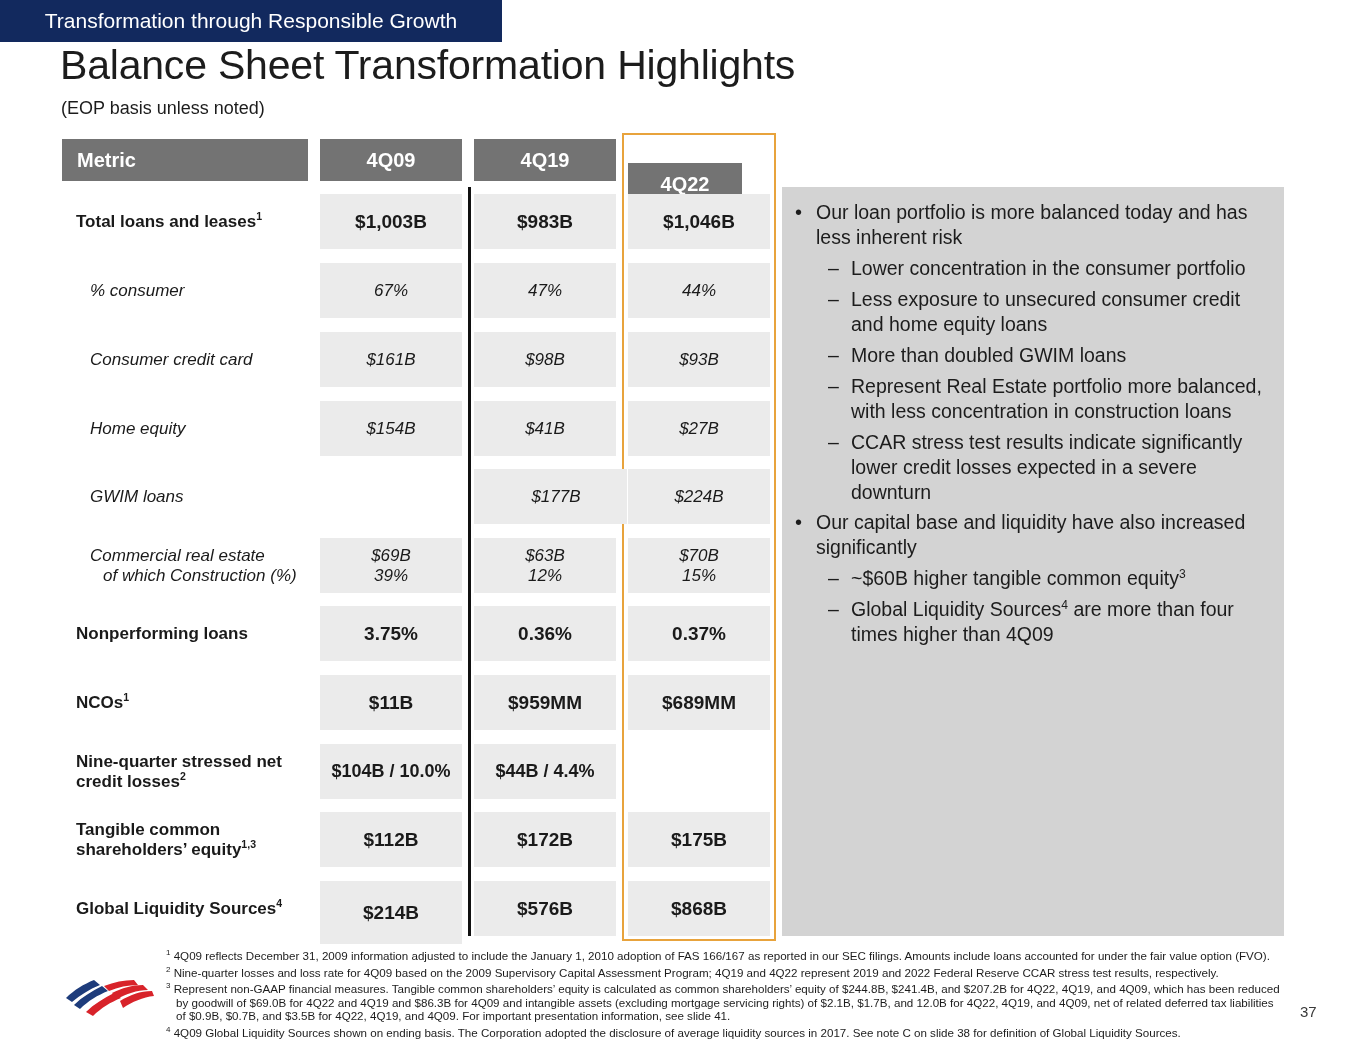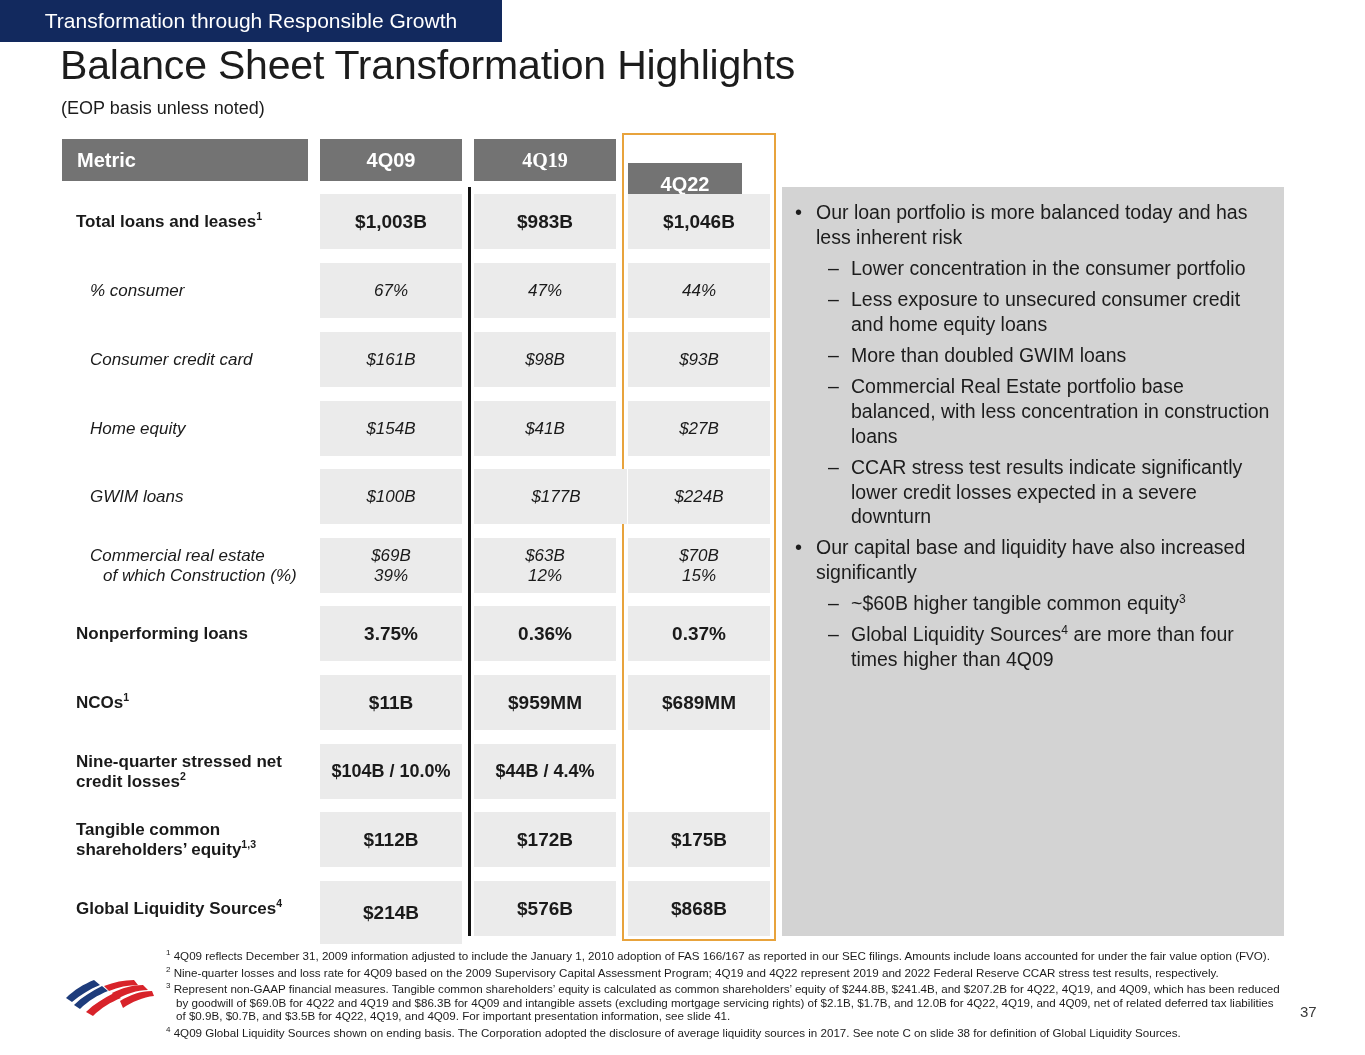--- a/index.html
+++ b/index.html
@@ -27,21 +27,21 @@
   
   
   .hdr{
     position:absolute;height:42px;
     background:#737373;color:#ffffff;
     display:flex;align-items:center;
     font-weight:bold;font-size:20px;
   }
   #hdr-metric{left:62px;top:139px;width:246px;padding-left:15px;box-sizing:border-box;justify-content:flex-start;}
   #hdr-c0{left:320px;top:139px;width:142px;justify-content:center;}
-  #hdr-c1{left:474px;top:139px;width:142px;justify-content:center;font-family:Liberation Serif, serif;}
+  #hdr-c1{left:474px;top:139px;width:142px;justify-content:center;}
   #hdr-c2{left:628px;top:139px;width:114px;justify-content:center;margin-top:24px;}
   #hdr-right{
     left:782px;top:139px;width:502px;height:42px;
     background:#12295e;color:#ffffff;
     display:flex;align-items:center;justify-content:center;
     font-size:21px;font-weight:400;
   }
 
   
   .goldbox{
@@ -160,21 +160,20 @@
           <span>Home equity</span>
         </div>
         <div class="cell c0 ital" style="height: 55px;">$154B</div>
         <div class="cell c1 ital" style="height: 55px;">$41B</div>
         <div class="cell c2 ital" style="height: 55px;">$27B</div>
       </div>
       <div class="row" style="top: 469px; height: 55px;">
         <div class="rowlabel ital" style="height: 55px;">
           <span>GWIM loans</span>
         </div>
-        <div class="cell c0 ital" style="height: 55px;">$100B</div>
         <div class="cell c1 ital" style="height: 55px; padding-left: 11px;">$177B</div>
         <div class="cell c2 ital" style="height: 55px;">$224B</div>
       </div>
       <div class="row" style="top: 538px; height: 55px;">
         <div class="rowlabel ital" style="height: 55px;">
           <span>Commercial real estate<br><span style="display:inline-block;width:13px"></span>of which Construction (%)</span>
         </div>
         <div class="cell c0 ital" style="height: 55px;">
           <span>$69B<br>39%</span>
         </div>
@@ -238,21 +237,21 @@
       <div class="b2">
         <span class="mark">–</span>
         <span class="txt">Less exposure to unsecured consumer credit and home equity loans</span>
       </div>
       <div class="b2">
         <span class="mark">–</span>
         <span class="txt">More than doubled GWIM loans</span>
       </div>
       <div class="b2">
         <span class="mark">–</span>
-        <span class="txt">Commercial Real Estate portfolio base balanced, with less concentration in construction loans</span>
+        <span class="txt">Represent Real Estate portfolio more balanced, with less concentration in construction loans</span>
       </div>
       <div class="b2">
         <span class="mark">–</span>
         <span class="txt">CCAR stress test results indicate significantly lower credit losses expected in a severe downturn</span>
       </div>
       <div class="b1">
         <span class="mark">•</span>
         <span class="txt">Our capital base and liquidity have also increased significantly</span>
       </div>
       <div class="b2">

